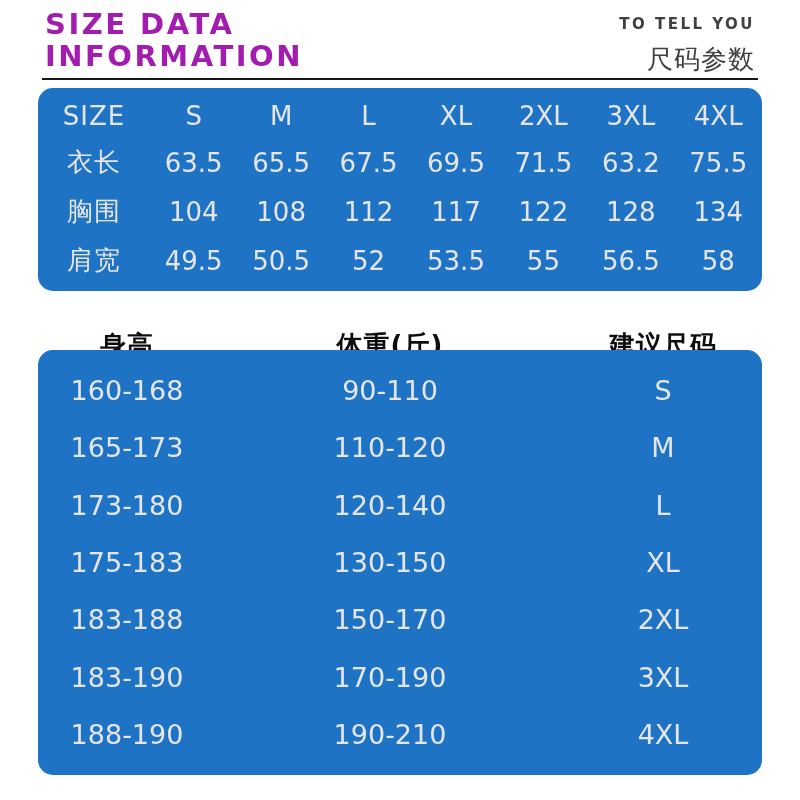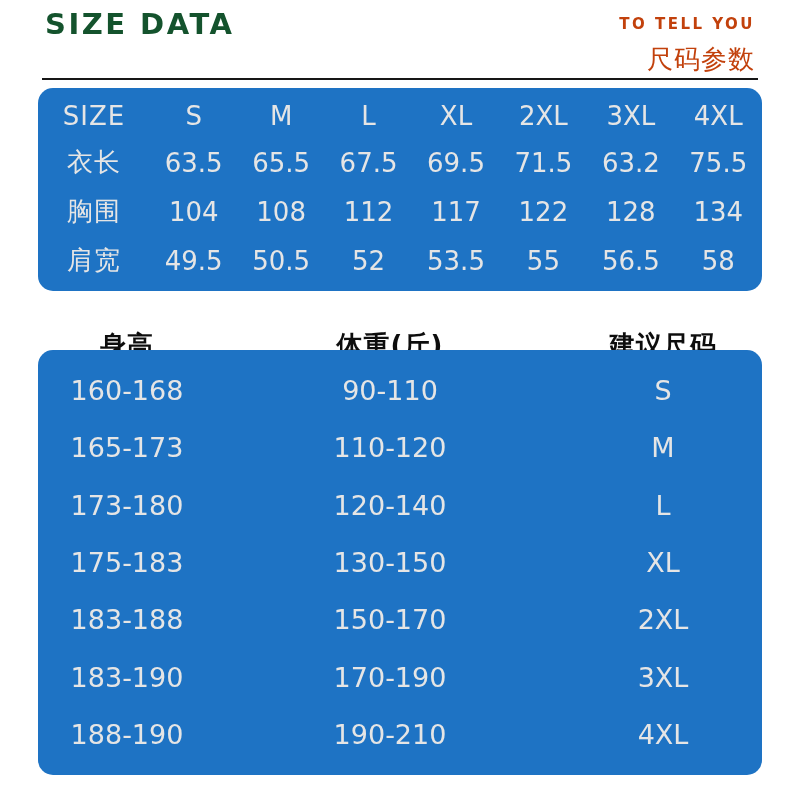--- a/index.html
+++ b/index.html
@@ -3,22 +3,22 @@
 <meta charset="utf-8">
 <style>
   html,body{margin:0;padding:0;}
   body{
     width:800px;height:800px;background:#ffffff;position:relative;overflow:hidden;
     font-family:"DejaVu Sans","Liberation Sans",sans-serif;
     -webkit-font-smoothing:antialiased;
   }
   
   .hdr{position:absolute;left:45px;right:45px;top:8px;display:flex;justify-content:space-between;align-items:flex-start;}
-  .title{color:#14532d;font-weight:800;font-size:29px;line-height:1.12;letter-spacing:2.5px;}
-  .sub{ text-align:right;color:#c2410c;}
+  .title{color:#a21caf;font-weight:800;font-size:29px;line-height:1.12;letter-spacing:2.5px;}
+  .sub{ text-align:right;color:#404040;}
   .sub-en{font-weight:700;font-size:15px;letter-spacing:2.5px;margin-top:7px;}
   .sub-cn{font-weight:400;font-size:26px;margin-top:9px;letter-spacing:1px;}
   .rule{position:absolute;left:42px;right:42px;top:78px;height:0;border-bottom:2.5px solid #161616;}
 
   
   .card{background:#1e73c4;border-radius:15px;position:absolute;left:38px;width:724px;color:#e5e5e5;}
   .t1{top:88px;height:203px;display:flex;flex-direction:column;justify-content:space-around;padding:6px 0;box-sizing:border-box;}
   .t1-row{display:flex;align-items:center;}
   .t1-row .lbl{width:112px;text-align:center;font-size:26px;letter-spacing:1px;flex:none;}
   .t1-row .val{flex:1;text-align:center;font-size:26px;}
@@ -31,20 +31,21 @@
   .t2{top:350px;height:425px;display:flex;flex-direction:column;justify-content:space-around;padding:12px 0;box-sizing:border-box;}
   .t2-row{display:grid;grid-template-columns:178px 348px 198px;align-items:center;}
   .t2-row .c{text-align:center;font-size:27px;}
 </style>
 </head>
 <body>
 
 <div class="hdr">
   <div class="title">
     <div>SIZE DATA</div>
+    <div>INFORMATION</div>
   </div>
   <div class="sub">
     <div class="sub-en">TO TELL YOU</div>
     <div class="sub-cn">尺码参数</div>
   </div>
 </div>
 <div class="rule"></div>
 
 <div class="card t1">
   <div class="t1-row">

